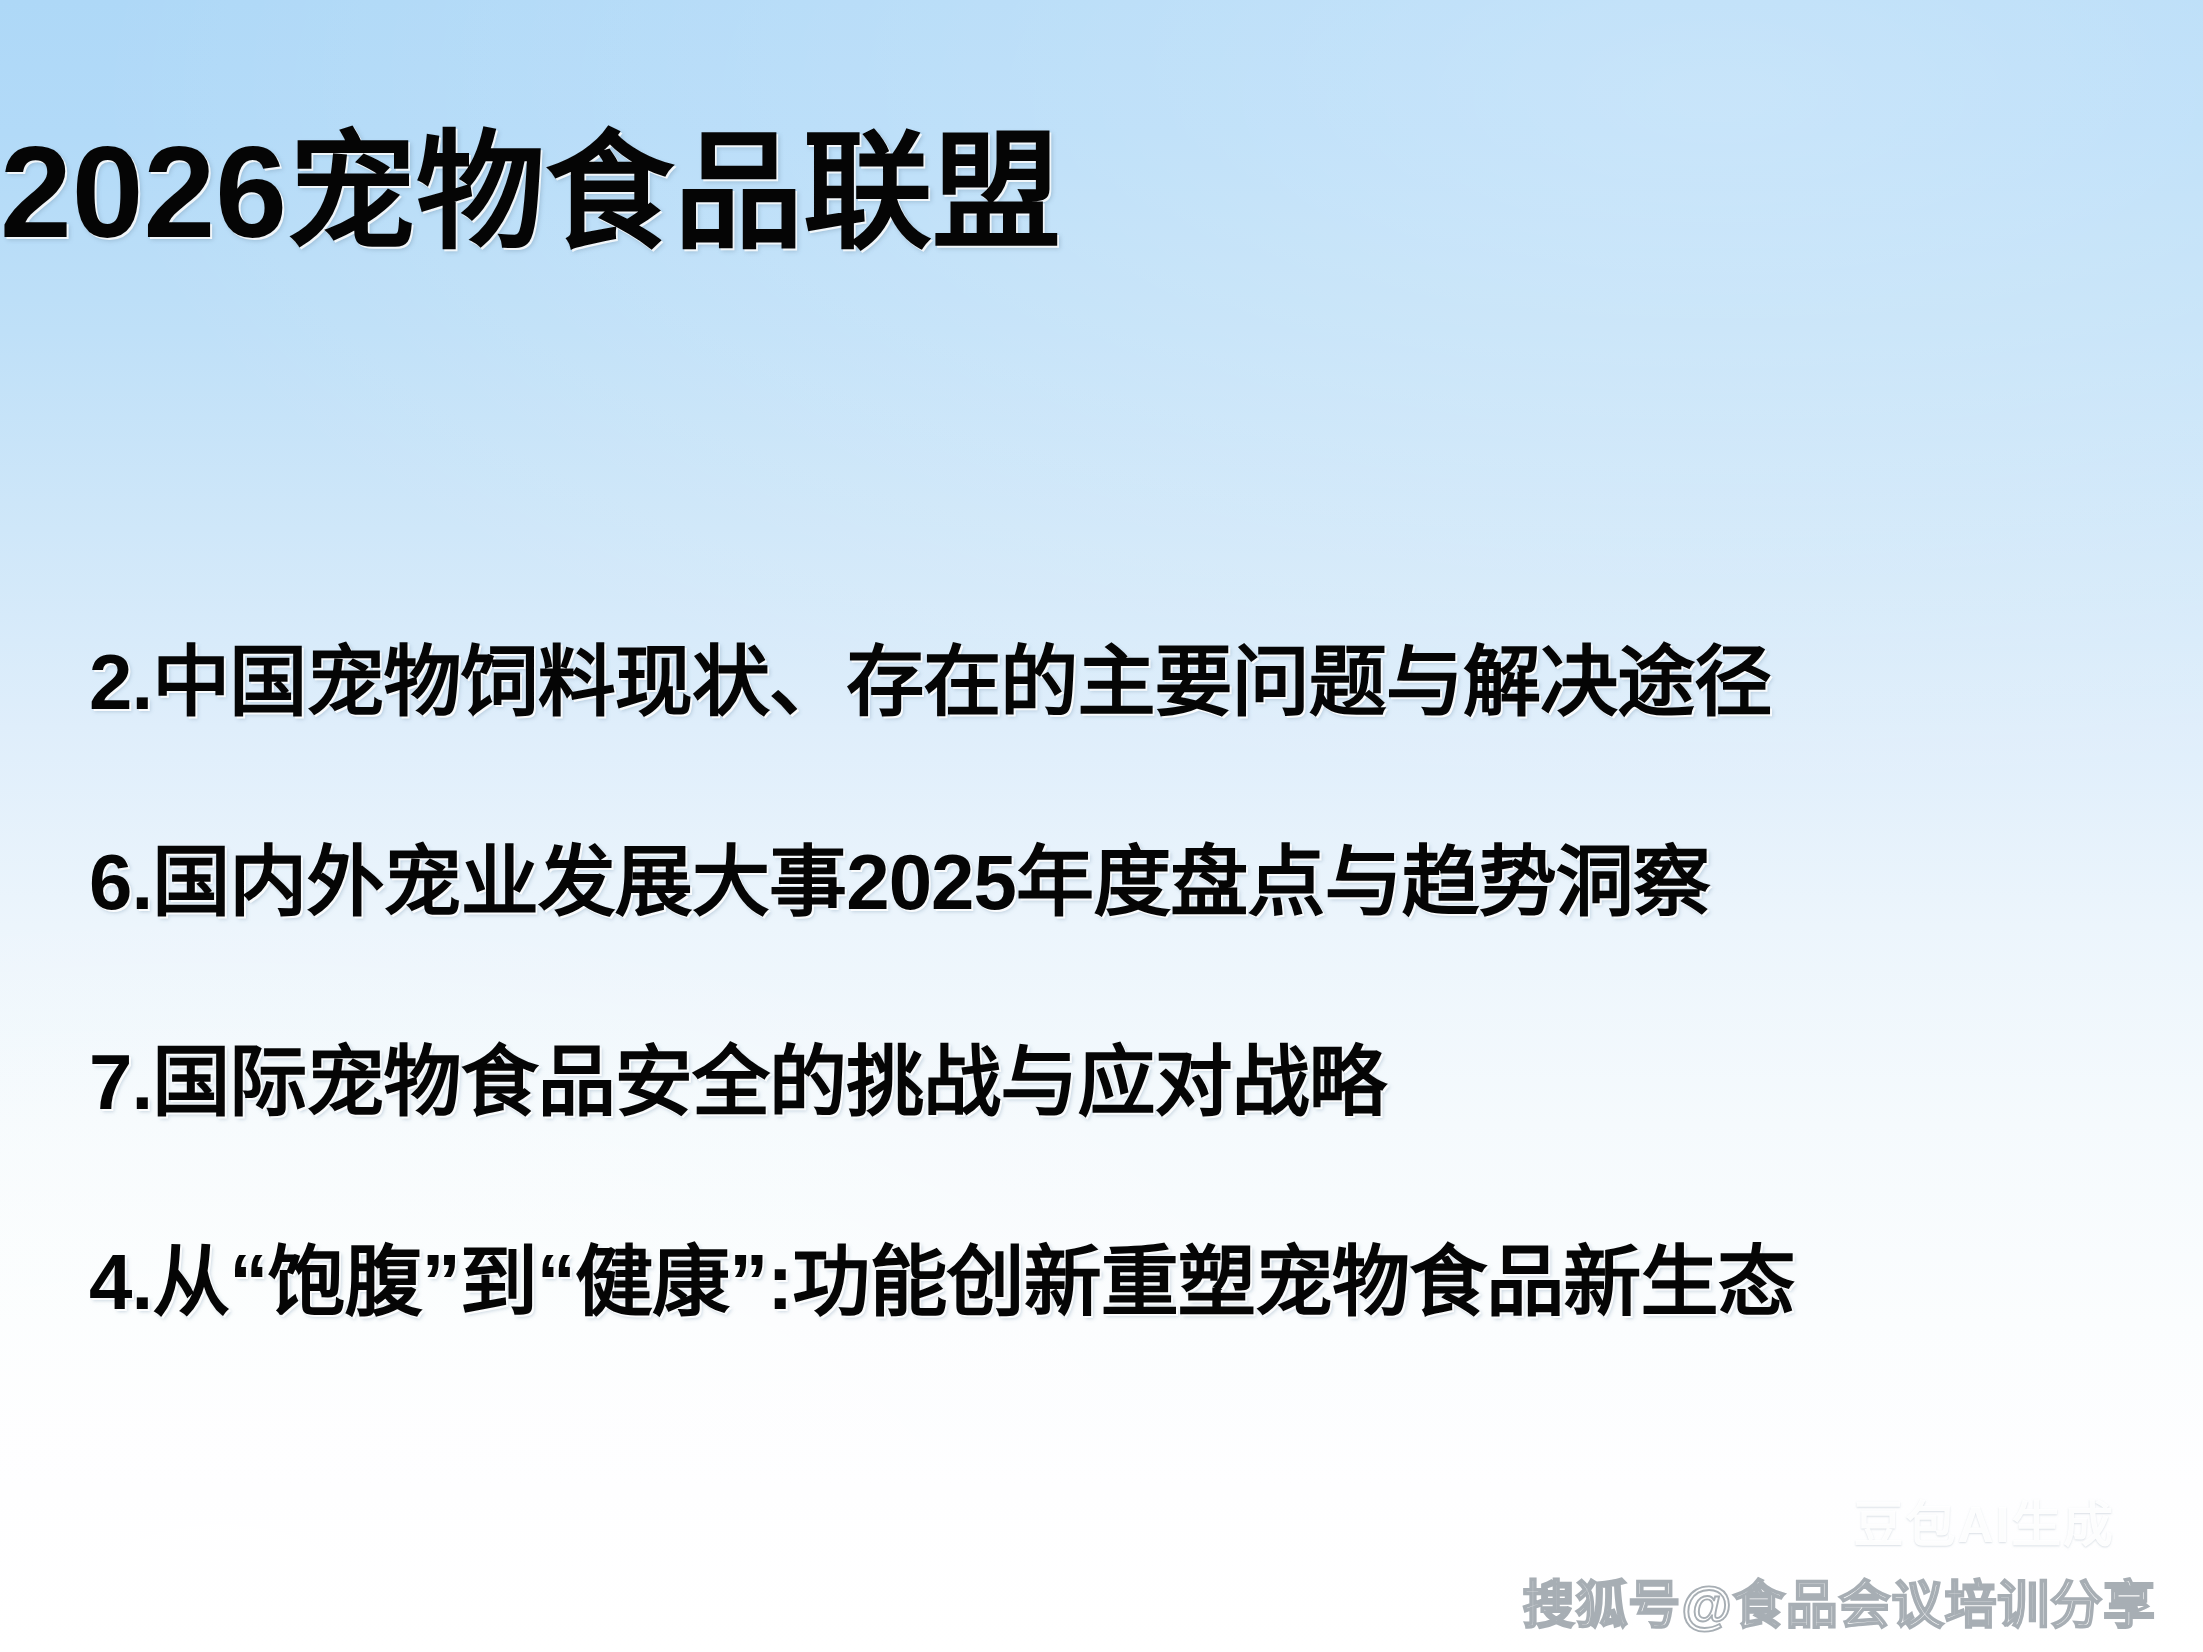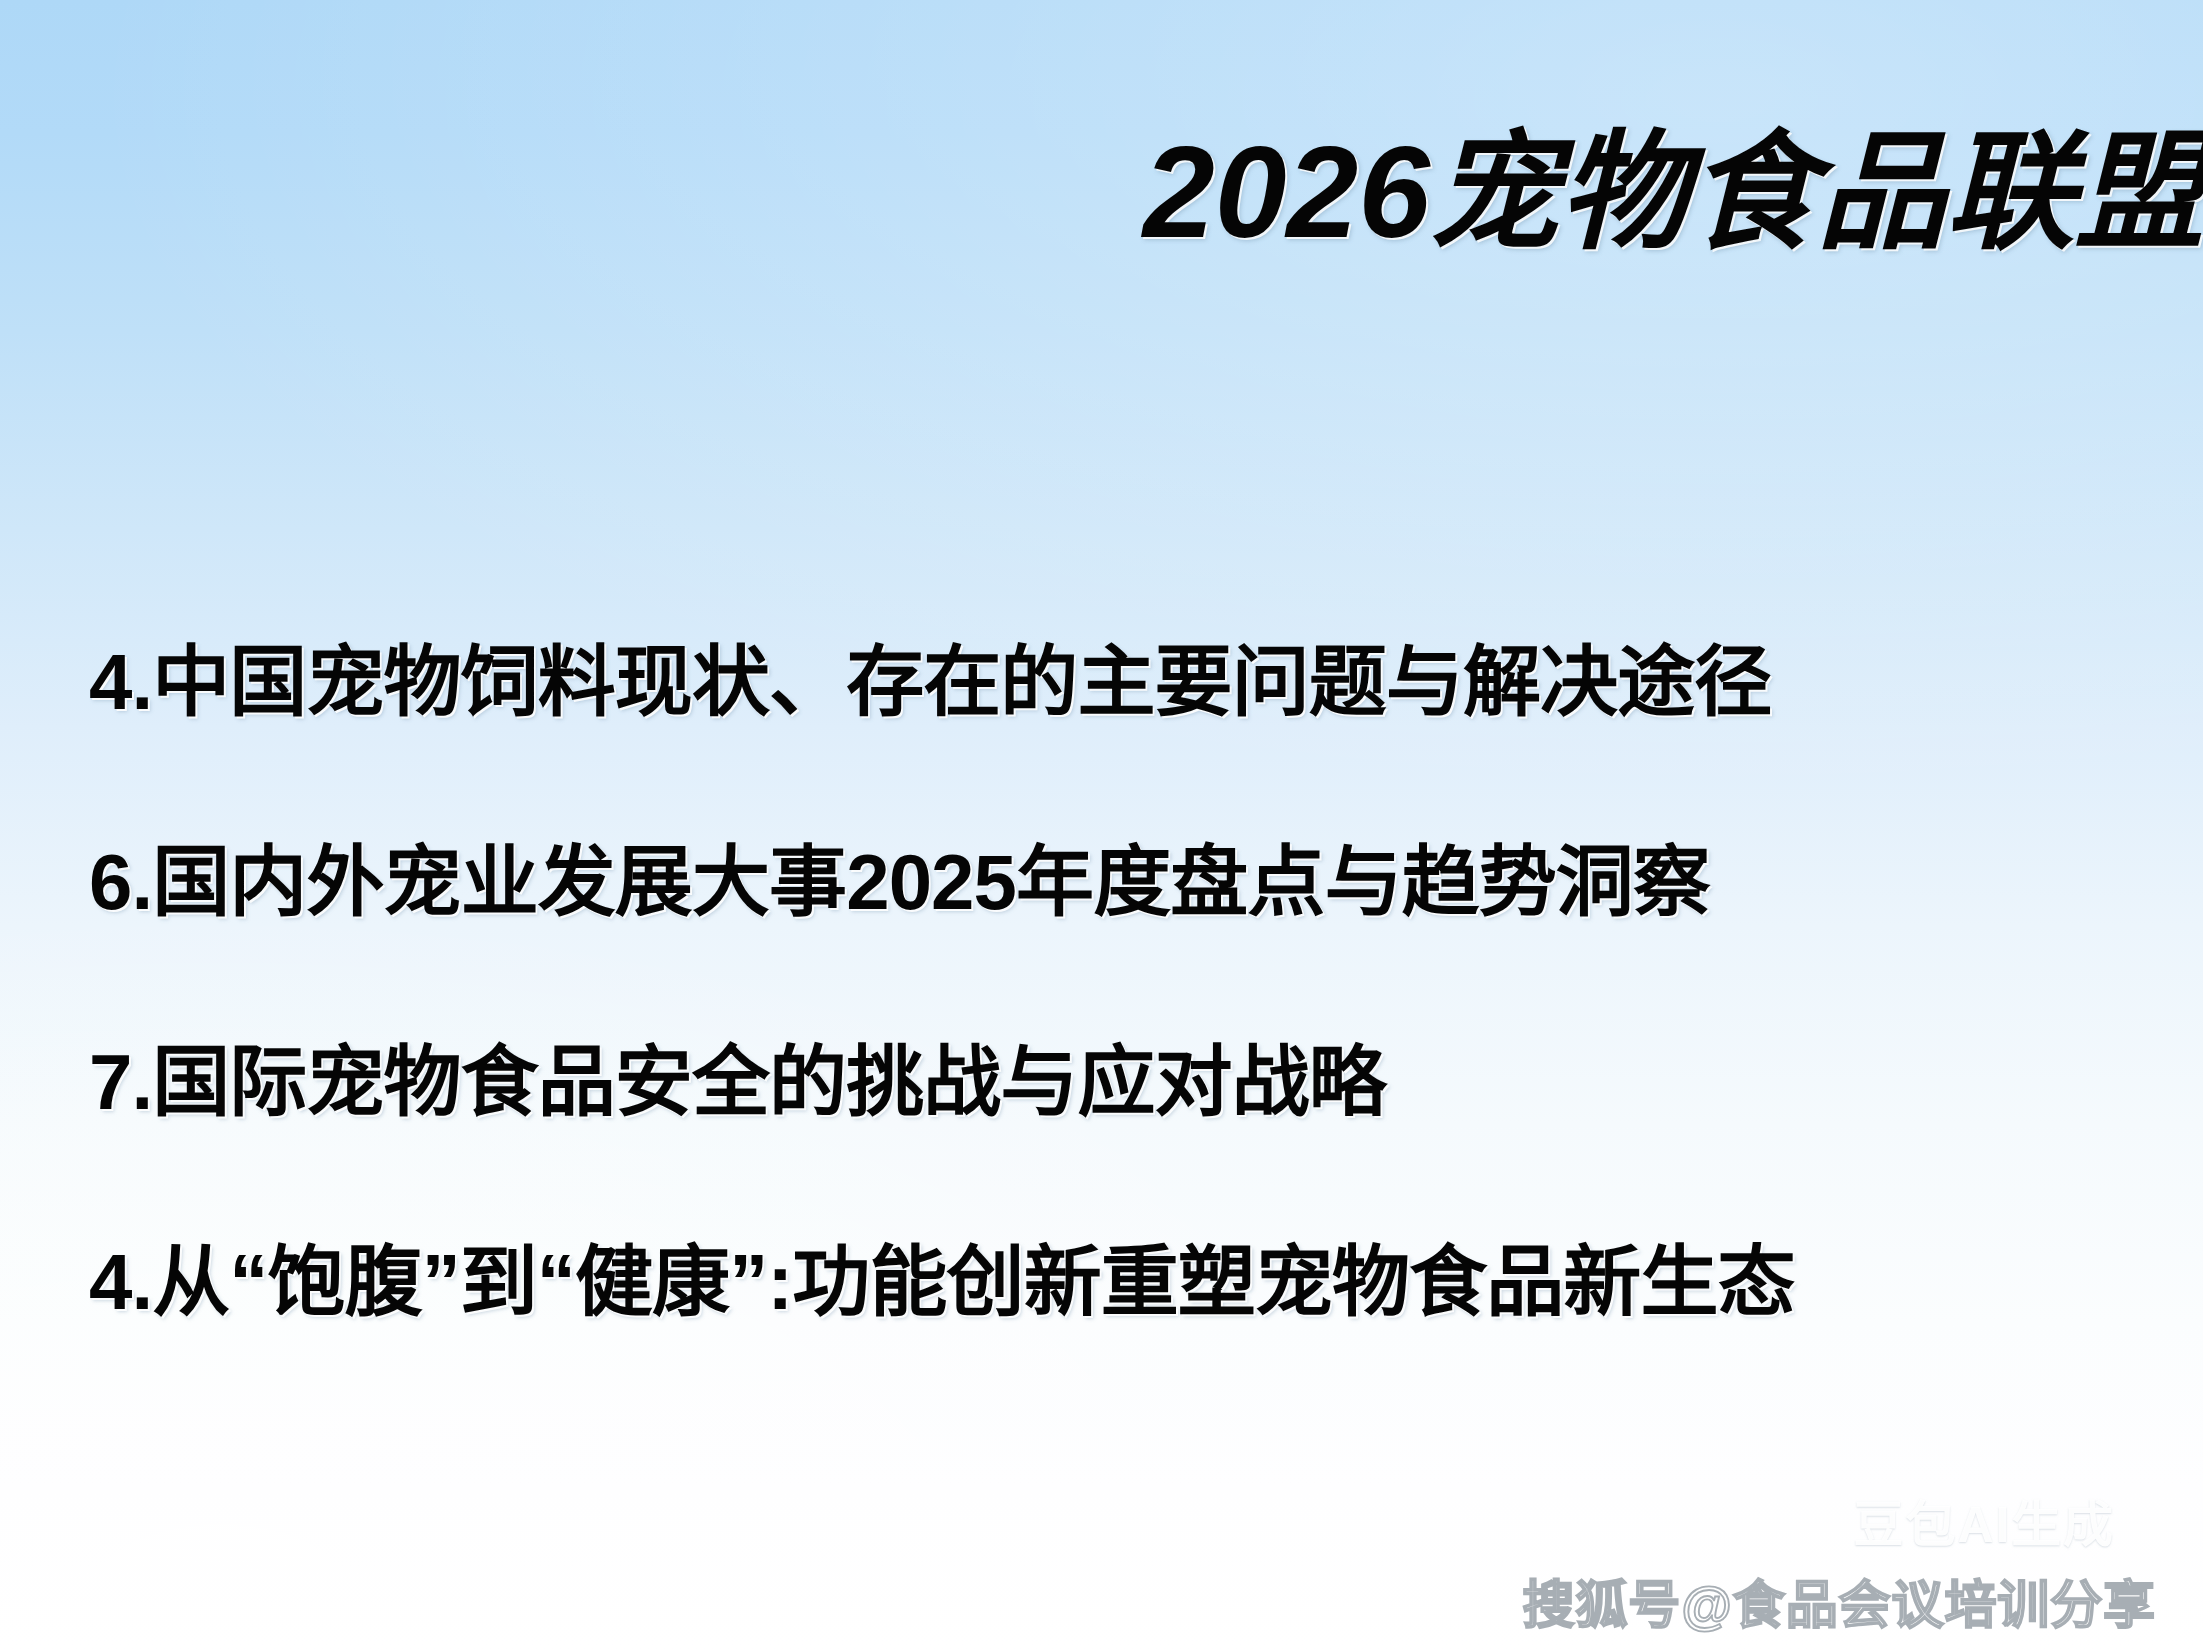--- a/index.html
+++ b/index.html
@@ -48,22 +48,21 @@
     width: 100%;
     height: 100%;
   }
 
   
   .title-block {
     position: absolute;
     top: 119px;
     left: 0;
     width: 100%;
-    text-align: right;
-    font-style: italic;
+    text-align: left;
   }
 
   .title-line {
     display: block;
     color: #050505;
     font-weight: 700;
     font-size: 129px;
     line-height: 1.14;
     letter-spacing: 0px;
     text-shadow:
@@ -134,21 +133,21 @@
 <body>
 
 <div class="poster">
   <div class="content">
 
     <div class="title-block">
       <span class="title-line title-line-1">2026宠物食品联盟</span>
     </div>
 
     <div class="agenda">
-      <span class="agenda-item">4.中国宠物饲料现状、存在的主要问题与解决途径</span>
+      <span class="agenda-item">2.中国宠物饲料现状、存在的主要问题与解决途径</span>
       <span class="agenda-item">6.国内外宠业发展大事2025年度盘点与趋势洞察</span>
       <span class="agenda-item">7.国际宠物食品安全的挑战与应对战略</span>
       <span class="agenda-item">4.从“饱腹”到“健康”:功能创新重塑宠物食品新生态</span>
     </div>
 
     <div class="watermark-ai">豆包AI生成</div>
 
     <div class="watermark-account">搜狐号@食品会议培训分享</div>
 
   </div>

